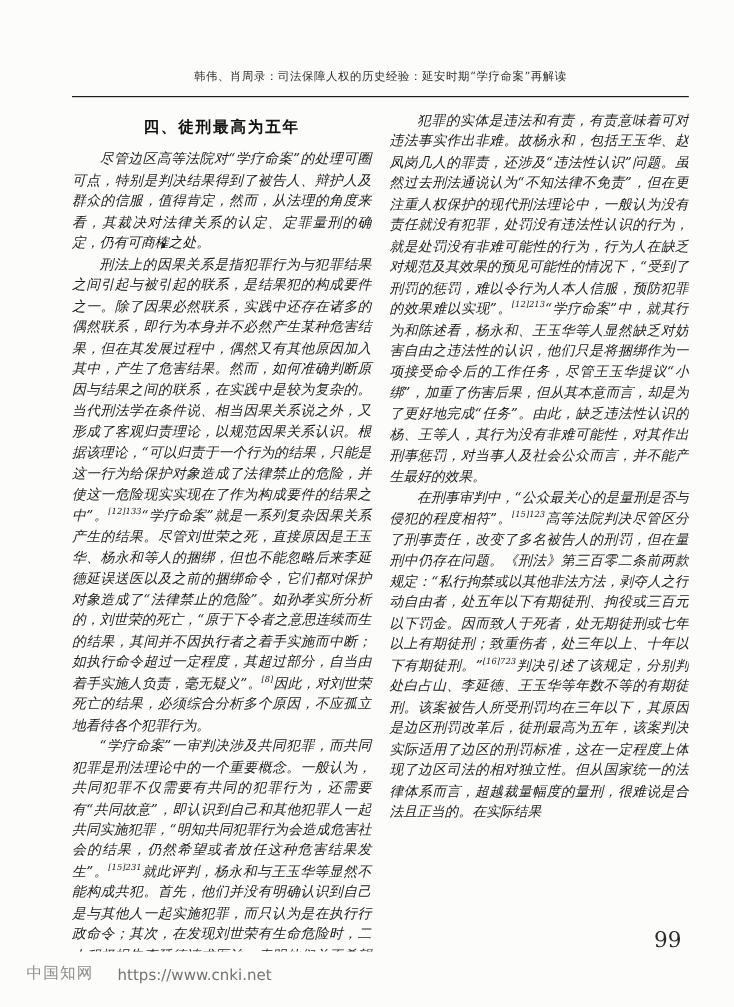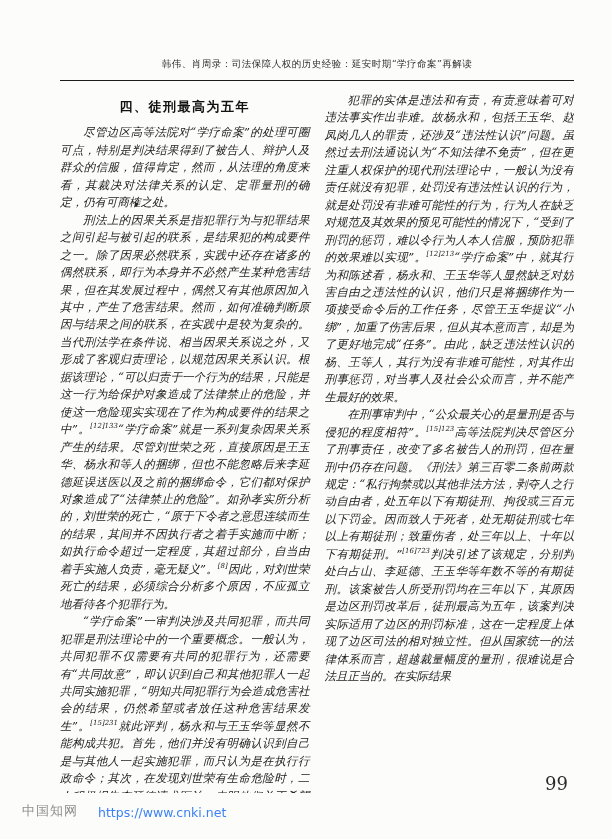--- a/index.html
+++ b/index.html
@@ -68,21 +68,21 @@
   }
   .watermark {
     position: absolute;
     top: 802px; left: 22px;
     display: flex;
     align-items: flex-end;
     gap: 20px;
     font-family: "DejaVu Sans", "Liberation Sans", sans-serif;
   }
   .wm-name { font-size: 13px; color: #8d8d8d; letter-spacing: 1px; }
-  .wm-url  { font-size: 12.5px; color: #3b82f6; }
+  .wm-url  { font-size: 12.5px; color: #737373; }
 </style>
 </head>
 <body>
 
 <div class="running-header">韩伟、肖周录：司法保障人权的历史经验：延安时期“学疗命案”再解读</div>
 
 <div class="header-rule"></div>
 
 <div class="columns">
   <div class="column">

